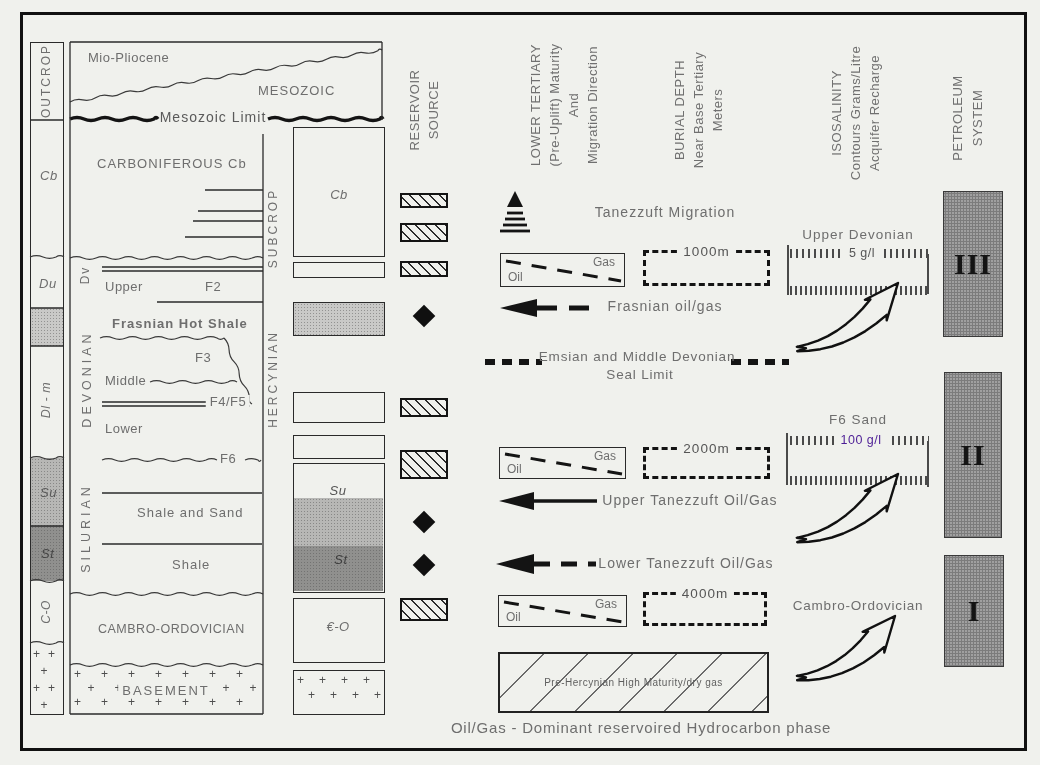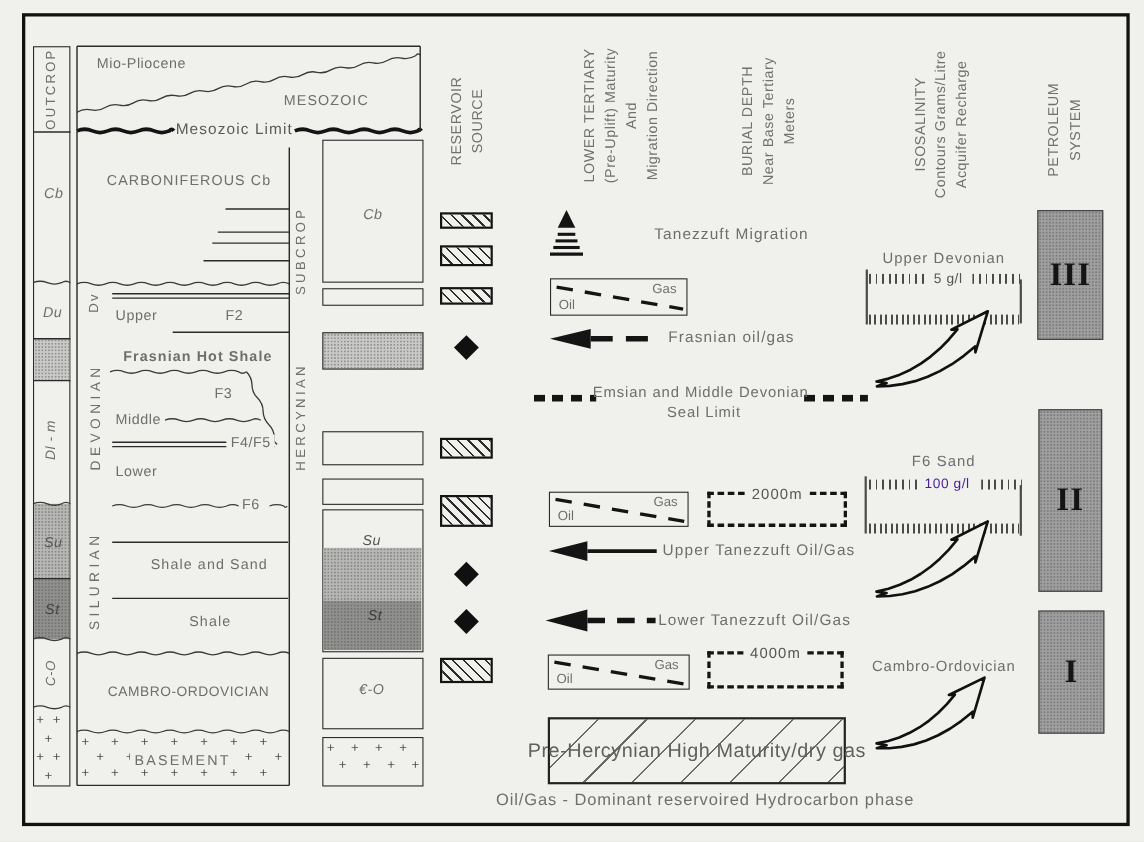--- a/index.html
+++ b/index.html
@@ -20,21 +20,21 @@
 .dashedbox{position:absolute;border:3px dashed #141414;box-sizing:border-box;z-index:1;}
 .depthlabel{position:absolute;left:50%;top:0;transform:translate(-50%,-58%);background:#f0f1ed;padding:0 6px;color:#555;font-size:13.5px;letter-spacing:1px;white-space:nowrap;}
 .stip{background-image:radial-gradient(rgba(80,80,80,.45) .8px,rgba(0,0,0,0) 1px);background-size:3px 3px;}
 .sysbox{position:absolute;background-color:#a0a0a0;background-image:radial-gradient(#7c7c7c 1px,rgba(0,0,0,0) 1.2px);background-size:3px 3px;border:1.5px solid #3a3a3a;box-sizing:border-box;display:flex;align-items:center;justify-content:center;z-index:1;}
 .roman{font-family:"Liberation Serif",serif;font-weight:bold;font-size:30px;color:#141414;letter-spacing:1px;}
 .sealdash{position:absolute;height:6px;z-index:2;background:repeating-linear-gradient(90deg,#141414 0 10px,rgba(0,0,0,0) 10px 17px);}
 .og{position:absolute;border:1.6px solid #2a2a2a;box-sizing:border-box;z-index:1;}
 .og .oil{position:absolute;left:7px;bottom:2px;color:#6e6e6e;font-size:12px;}
 .og .gas{position:absolute;right:9px;top:1px;color:#6e6e6e;font-size:12px;}
 .preh{position:absolute;border:2px solid #222;box-sizing:border-box;z-index:1;display:flex;align-items:center;justify-content:center;background:repeating-linear-gradient(135deg,rgba(0,0,0,0) 0 30px,#6a6a6a 30px 31.4px);}
-.preh span{color:#5f5f5f;font-size:18px;letter-spacing:.5px;white-space:nowrap;}
+.preh span{color:#5f5f5f;font-size:10px;letter-spacing:.5px;white-space:nowrap;}
 .plus{position:absolute;color:#4e4e4e;font-size:12px;line-height:1;z-index:1;}
 #overlay{position:absolute;left:0;top:0;z-index:2;pointer-events:none;}
 .hdr{font-size:13px;line-height:19px;color:#707070;letter-spacing:.5px;}
 </style>
 </head>
 <body>
 
 <div id="fig">
   <div id="frame"></div>
 
@@ -149,20 +149,23 @@
     </div>
   <div class="og" style="left:499px;top:447px;width:127px;height:32px;">
       <span class="oil">Oil</span>
       <span class="gas">Gas</span>
     </div>
   <div class="og" style="left:498px;top:595px;width:129px;height:32px;">
       <span class="oil">Oil</span>
       <span class="gas">Gas</span>
     </div>
 
+  <div class="dashedbox" style="left:643px;top:250px;width:127px;height:36px;">
+      <span class="depthlabel">1000m</span>
+    </div>
   <div class="dashedbox" style="left:643px;top:447px;width:127px;height:32px;">
       <span class="depthlabel">2000m</span>
     </div>
   <div class="dashedbox" style="left:643px;top:592px;width:124px;height:34px;">
       <span class="depthlabel">4000m</span>
     </div>
 
   <div class="t ct" style="left:858px;top:228px;font-size:13.5px;letter-spacing:1px;">Upper Devonian</div>
   <div class="ticks" style="left:790px;top:249px;width:52px;"></div>
   <div class="t ct" style="left:862px;top:247px;font-size:12.5px;color:#555;">5 g/l</div>
@@ -174,21 +177,21 @@
   <div class="t ct" style="left:858px;top:413px;font-size:13.5px;letter-spacing:1px;">F6 Sand</div>
   <div class="ticks" style="left:790px;top:436px;width:44px;"></div>
   <div class="t ct" style="left:861px;top:434px;font-size:12.5px;color:#4c1d95;">100 g/l</div>
   <div class="ticks" style="left:892px;top:436px;width:37px;"></div>
   <div class="ticks2" style="left:790px;top:476px;width:139px;"></div>
   <div class="vbar" style="left:786px;top:433px;height:52px;"></div>
   <div class="vbar" style="left:927px;top:441px;height:46px;"></div>
 
   <div class="t ct" style="left:858px;top:599px;font-size:13.5px;letter-spacing:.8px;">Cambro-Ordovician</div>
 
-  <div class="sysbox" style="left:943px;top:191px;width:60px;height:118px;align-items:center;">
+  <div class="sysbox" style="left:943px;top:191px;width:60px;height:146px;align-items:center;">
       <span class="roman">III</span>
     </div>
   <div class="sysbox" style="left:944px;top:372px;width:58px;height:166px;">
       <span class="roman">II</span>
     </div>
   <div class="sysbox" style="left:944px;top:555px;width:60px;height:112px;">
       <span class="roman">I</span>
     </div>
 
   <div class="preh" style="left:498px;top:652px;width:271px;height:61px;">

